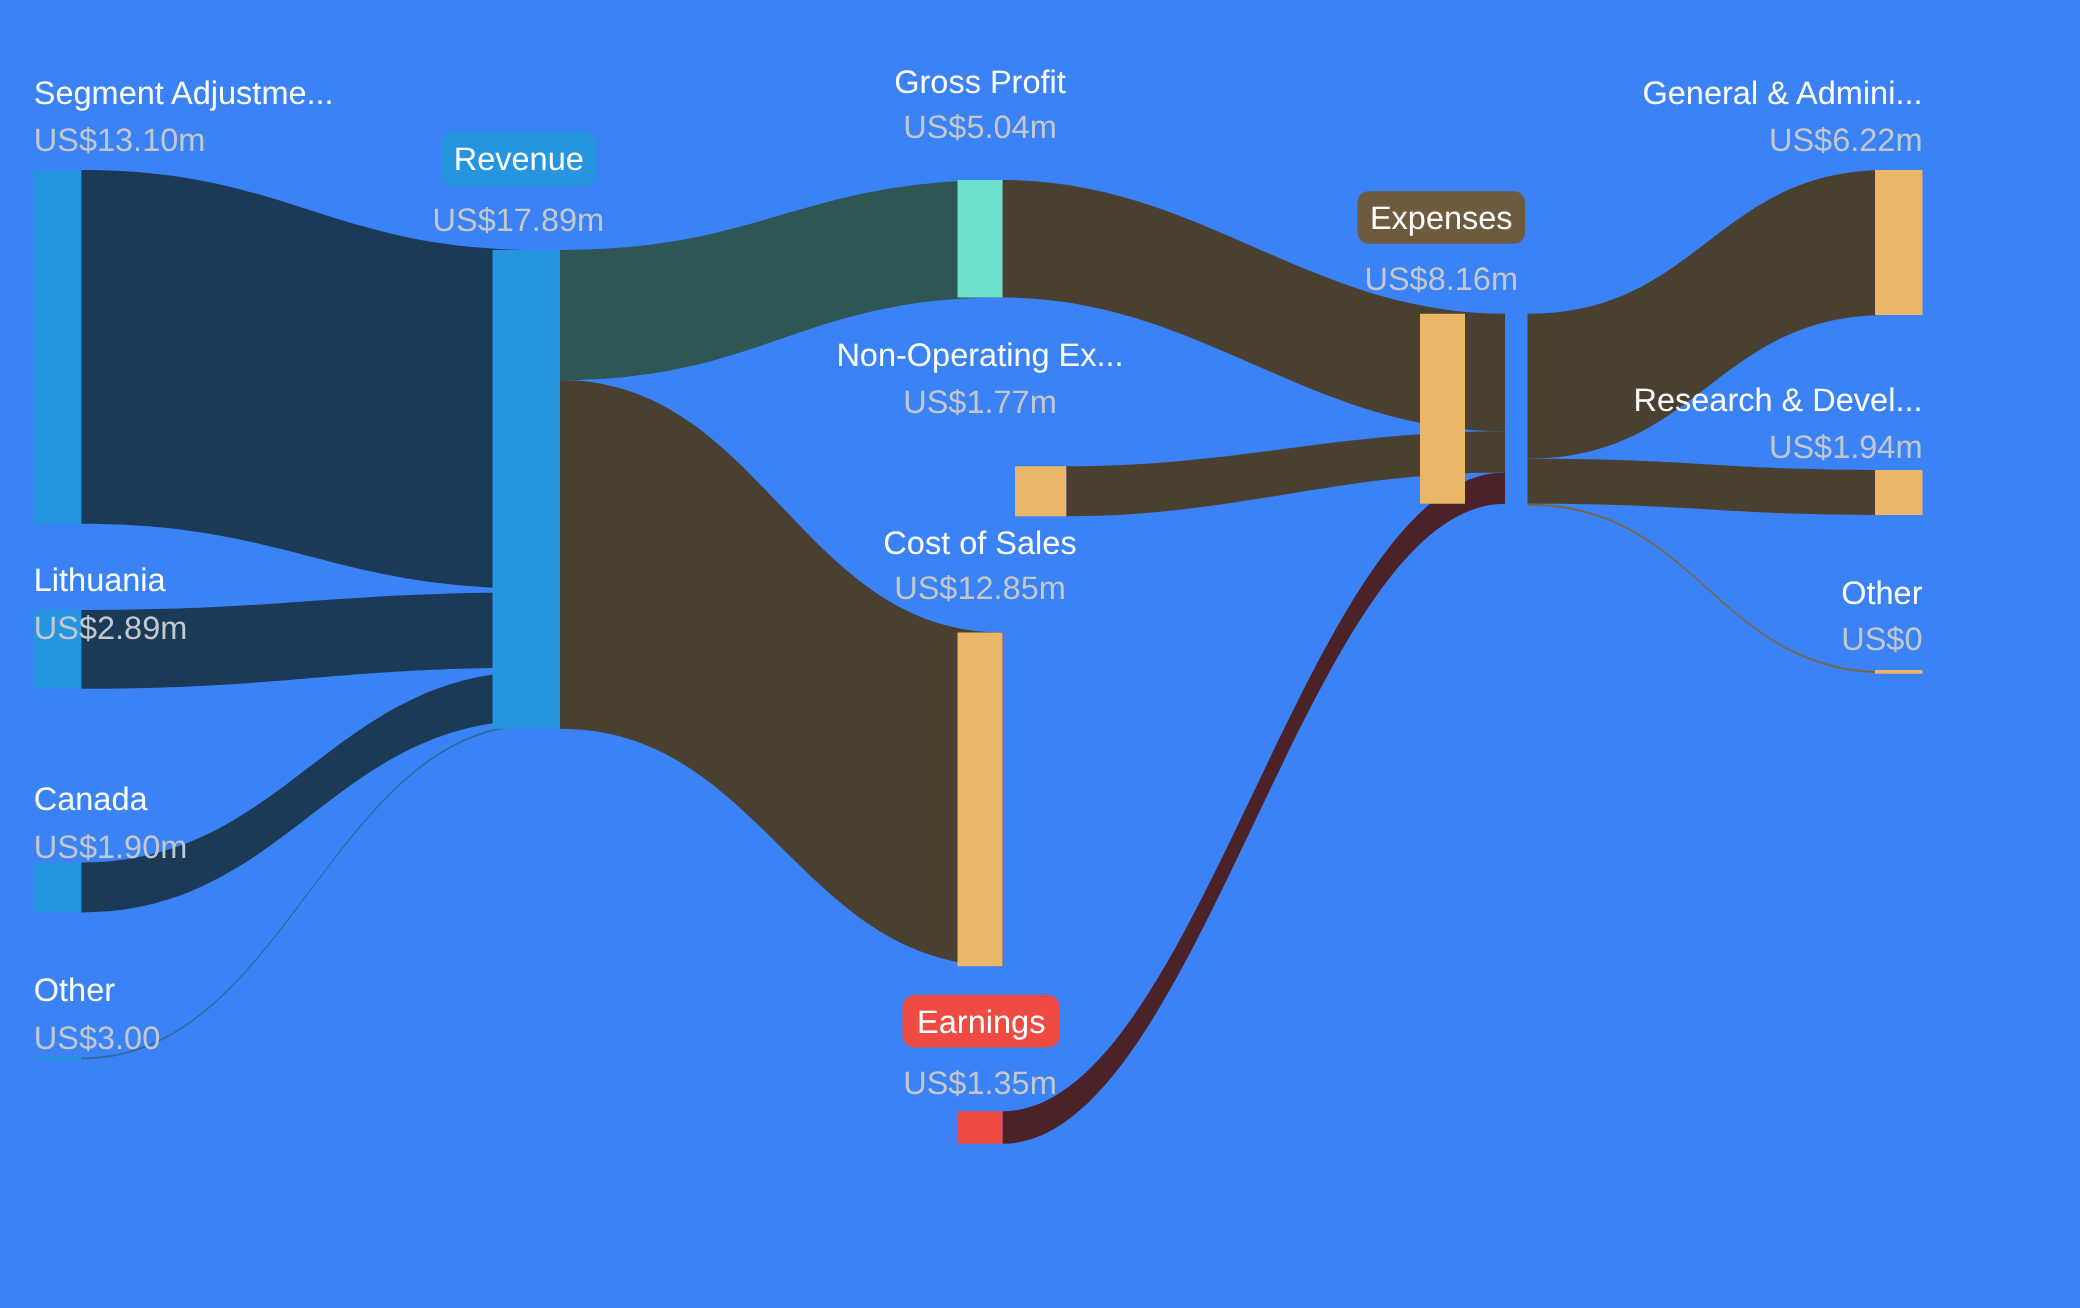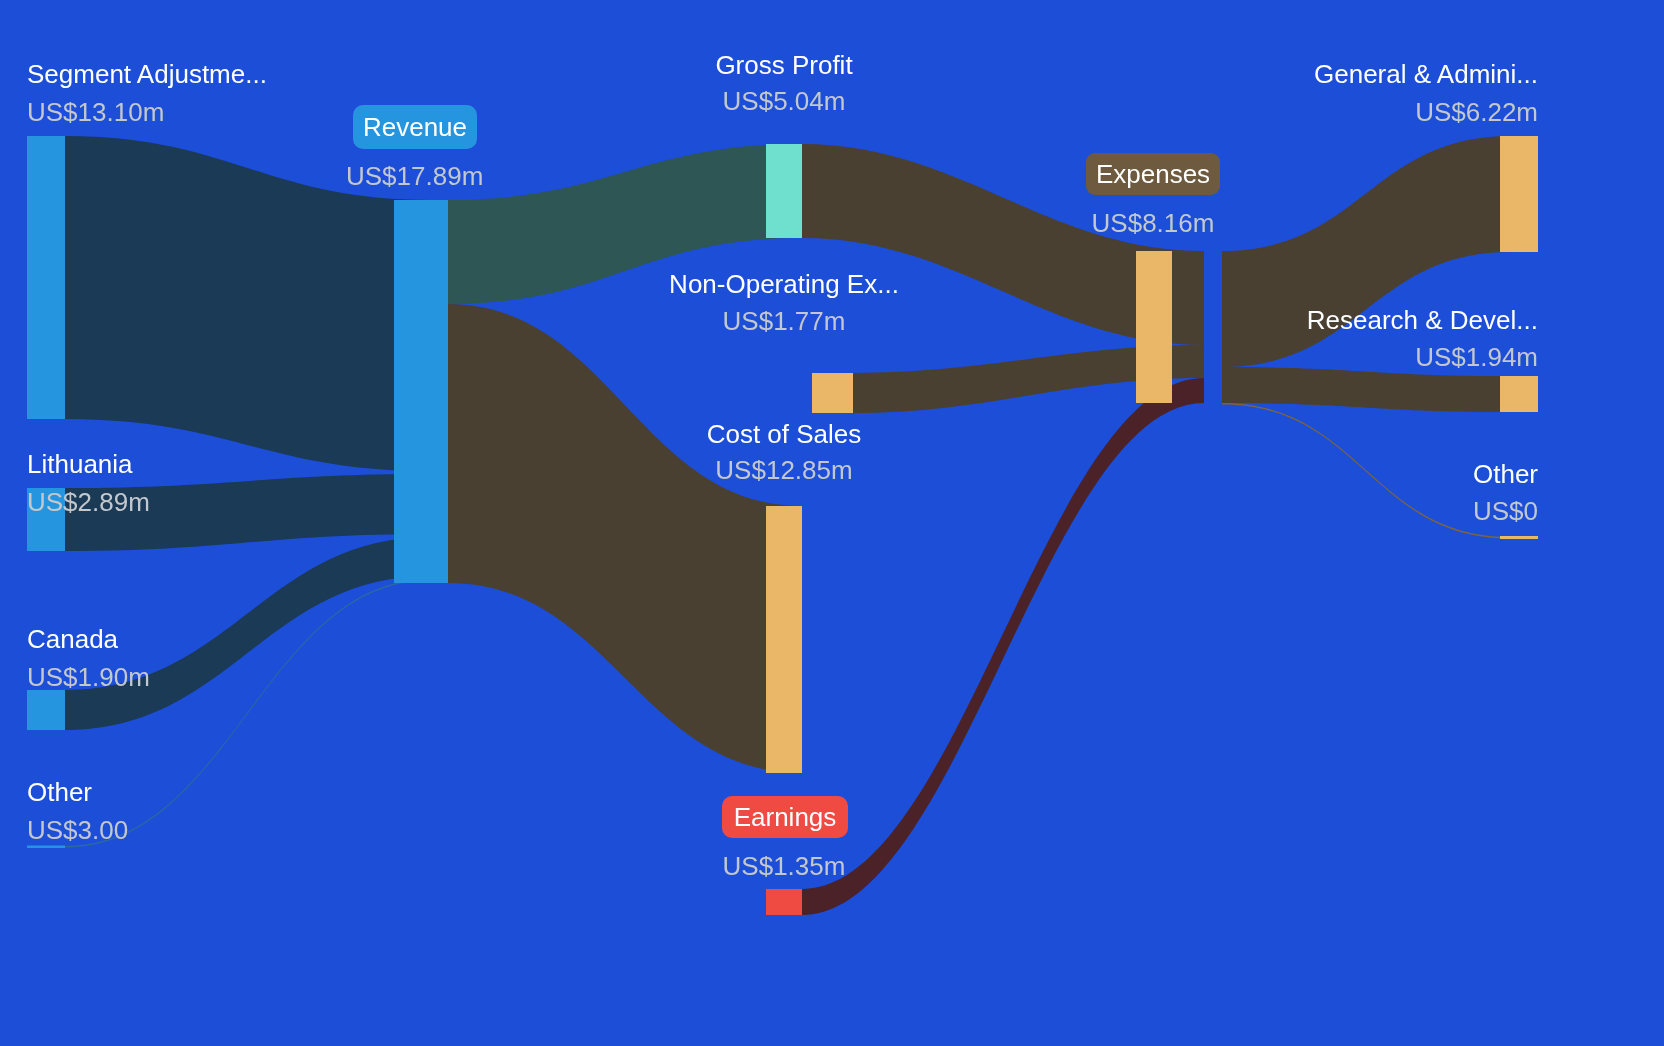--- a/index.html
+++ b/index.html
@@ -10,21 +10,21 @@
   body {
     width: 1664px;
     height: 1046px;
     overflow: hidden;
     font-family: "Liberation Sans", sans-serif;
   }
   #sankey-root {
     position: relative;
     width: 1664px;
     height: 1046px;
-    background: #1d4ed8;
+    background: #3b82f6;
   }
   svg.sankey-canvas {
     position: absolute;
     left: 0;
     top: 0;
     width: 1664px;
     height: 1046px;
     display: block;
   }
   .node-label-name {

